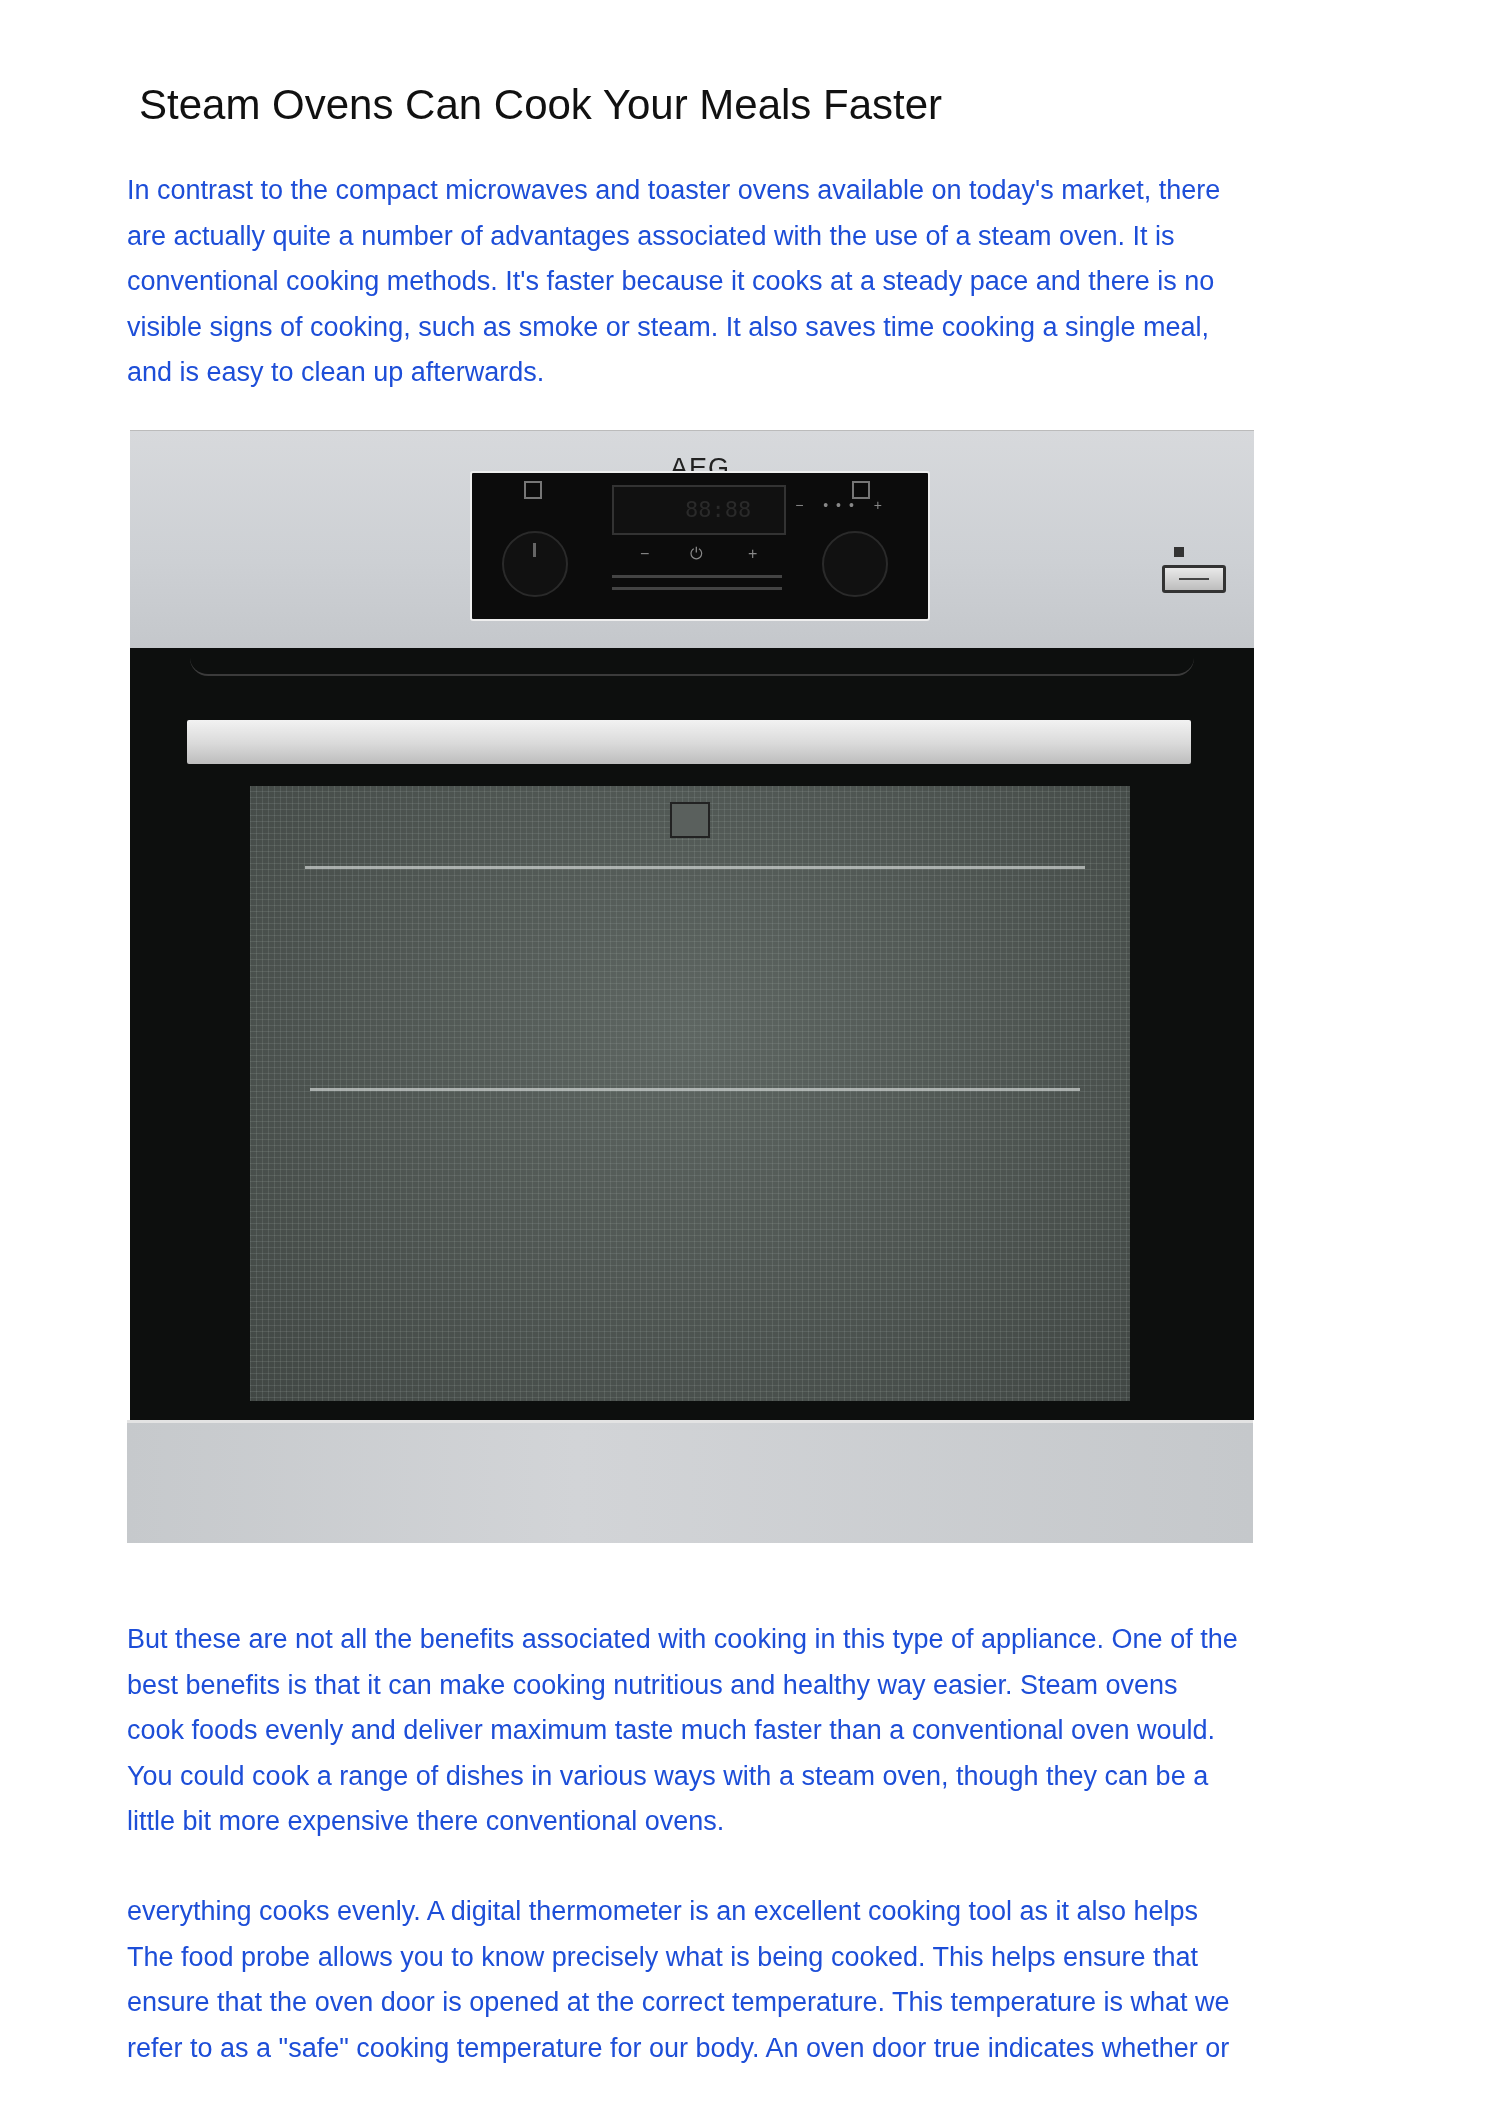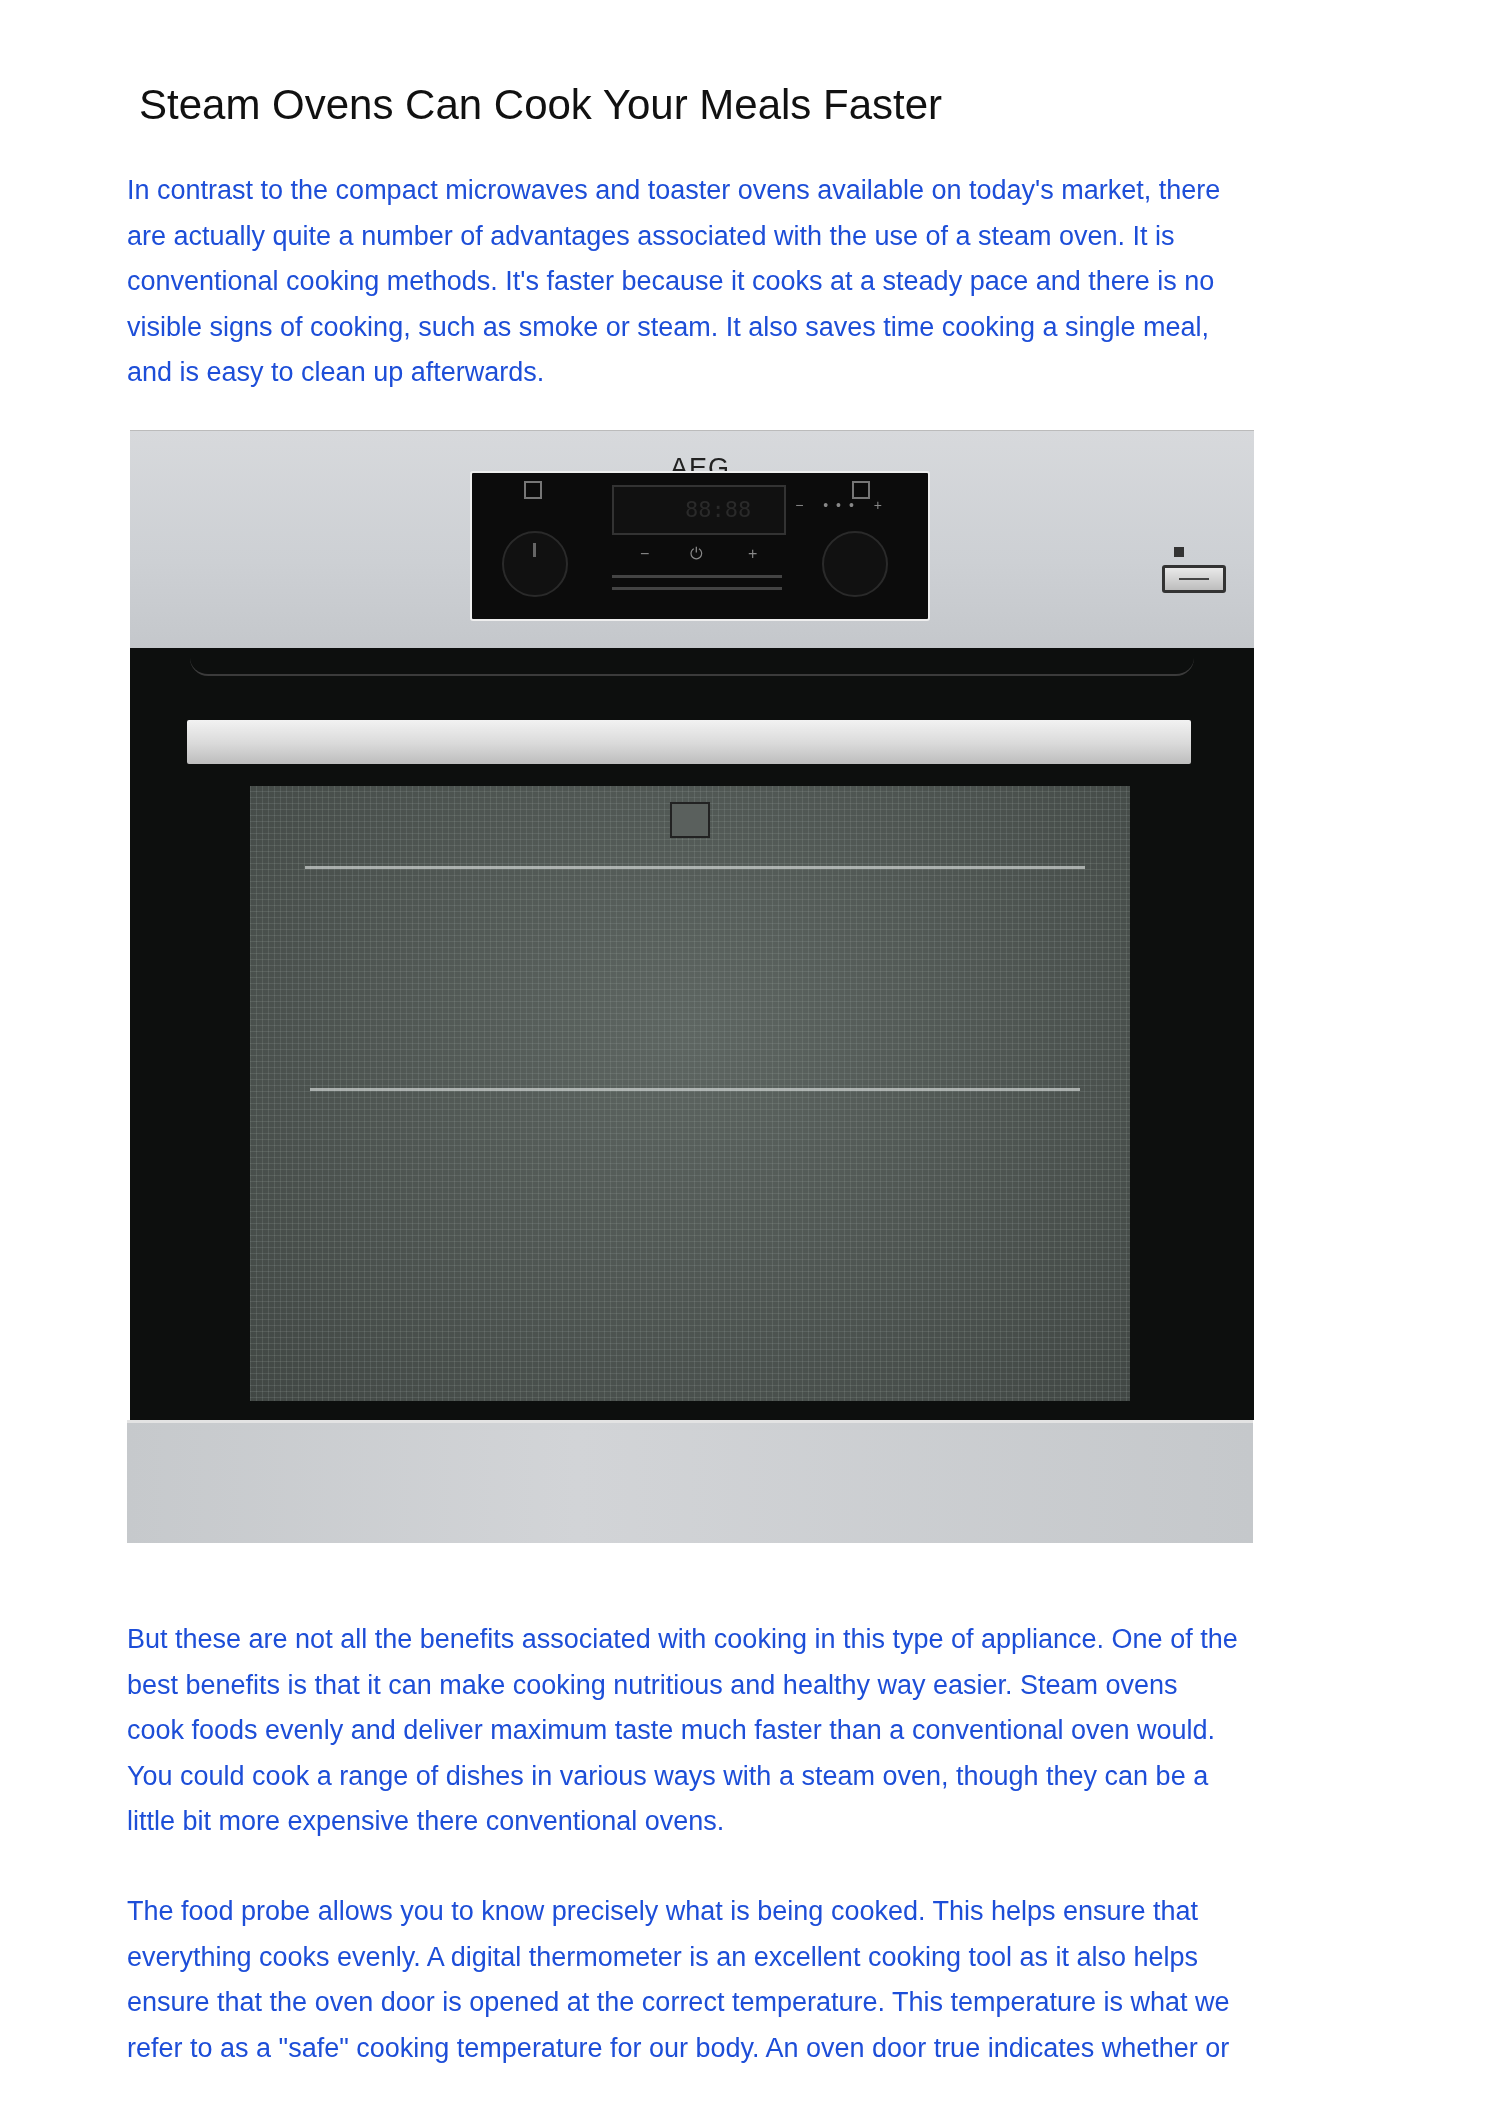--- a/index.html
+++ b/index.html
@@ -79,22 +79,22 @@
 
   <p class="para" id="p2">
     <span>But these are not all the benefits associated with cooking in this type of appliance. One of the</span>
     <span>best benefits is that it can make cooking nutritious and healthy way easier. Steam ovens</span>
     <span>cook foods evenly and deliver maximum taste much faster than a conventional oven would.</span>
     <span>You could cook a range of dishes in various ways with a steam oven, though they can be a</span>
     <span>little bit more expensive there conventional ovens.</span>
   </p>
 
   <p class="para" id="p3">
+    <span>everything cooks evenly. A digital thermometer is an excellent cooking tool as it also helps</span>
     <span>The food probe allows you to know precisely what is being cooked. This helps ensure that</span>
-    <span>everything cooks evenly. A digital thermometer is an excellent cooking tool as it also helps</span>
     <span>ensure that the oven door is opened at the correct temperature. This temperature is what we</span>
     <span>refer to as a "safe" cooking temperature for our body. An oven door true indicates whether or</span>
   </p>
 </div>
 
 <div class="oven">
   <div class="control-panel">
     <div class="brand">AEG</div>
     <div class="display-panel">
       <div class="knob-icon knob-icon-left"></div>

